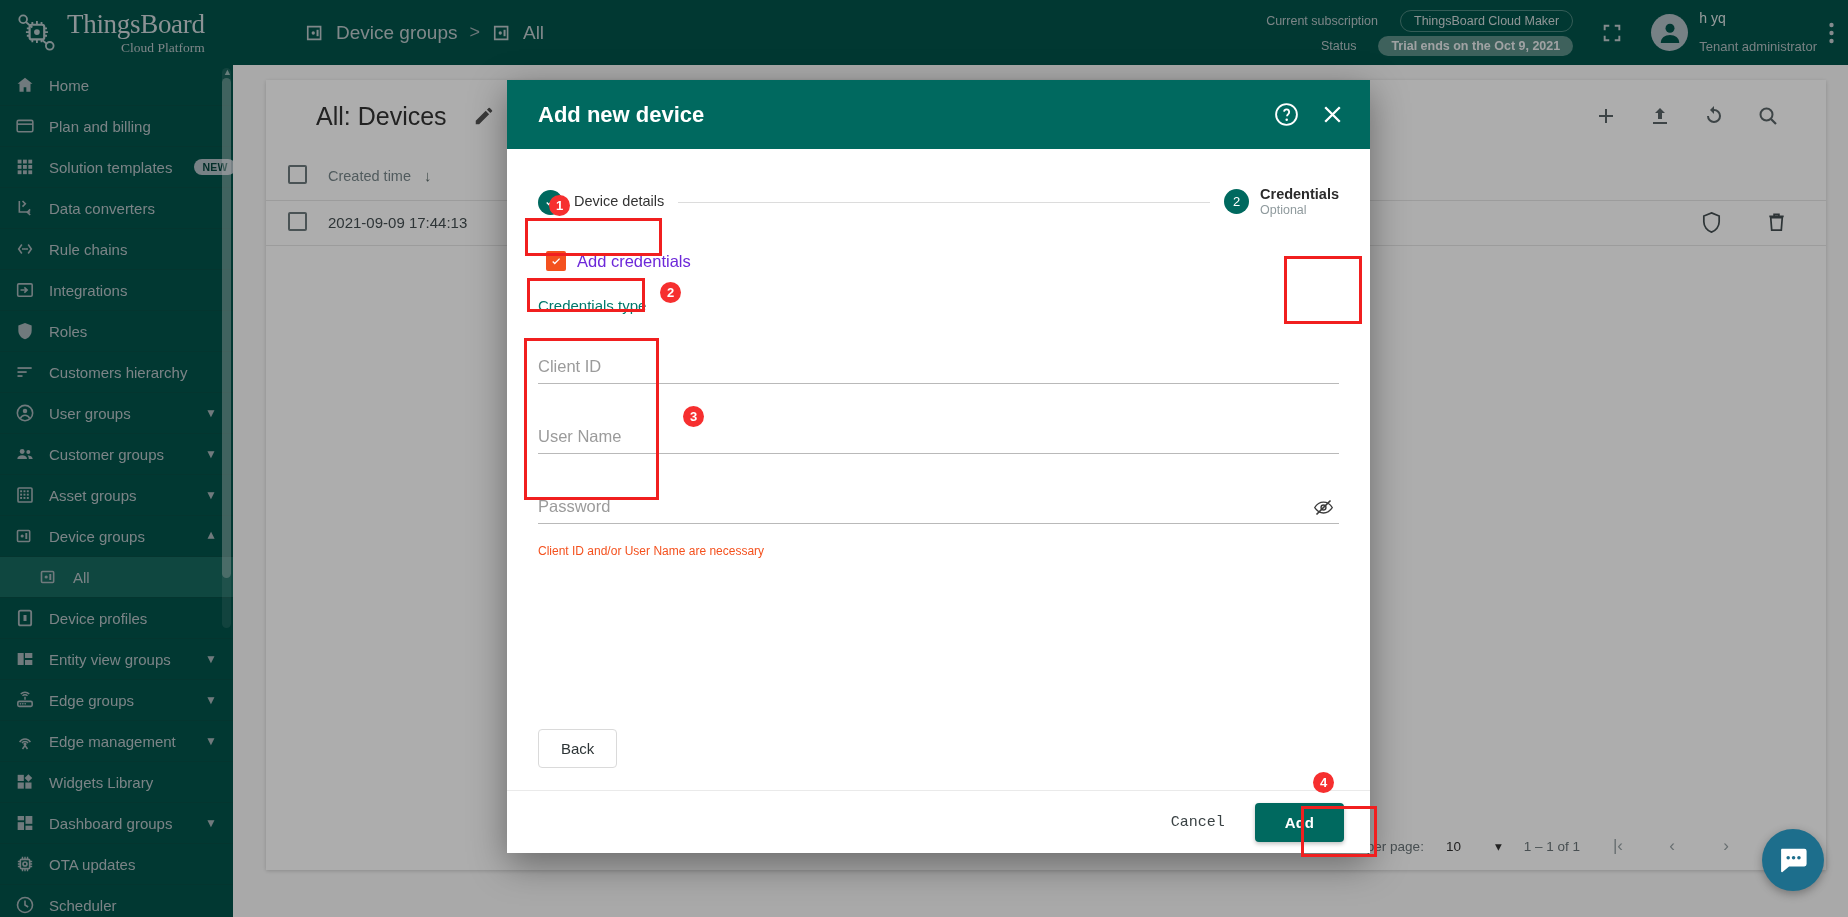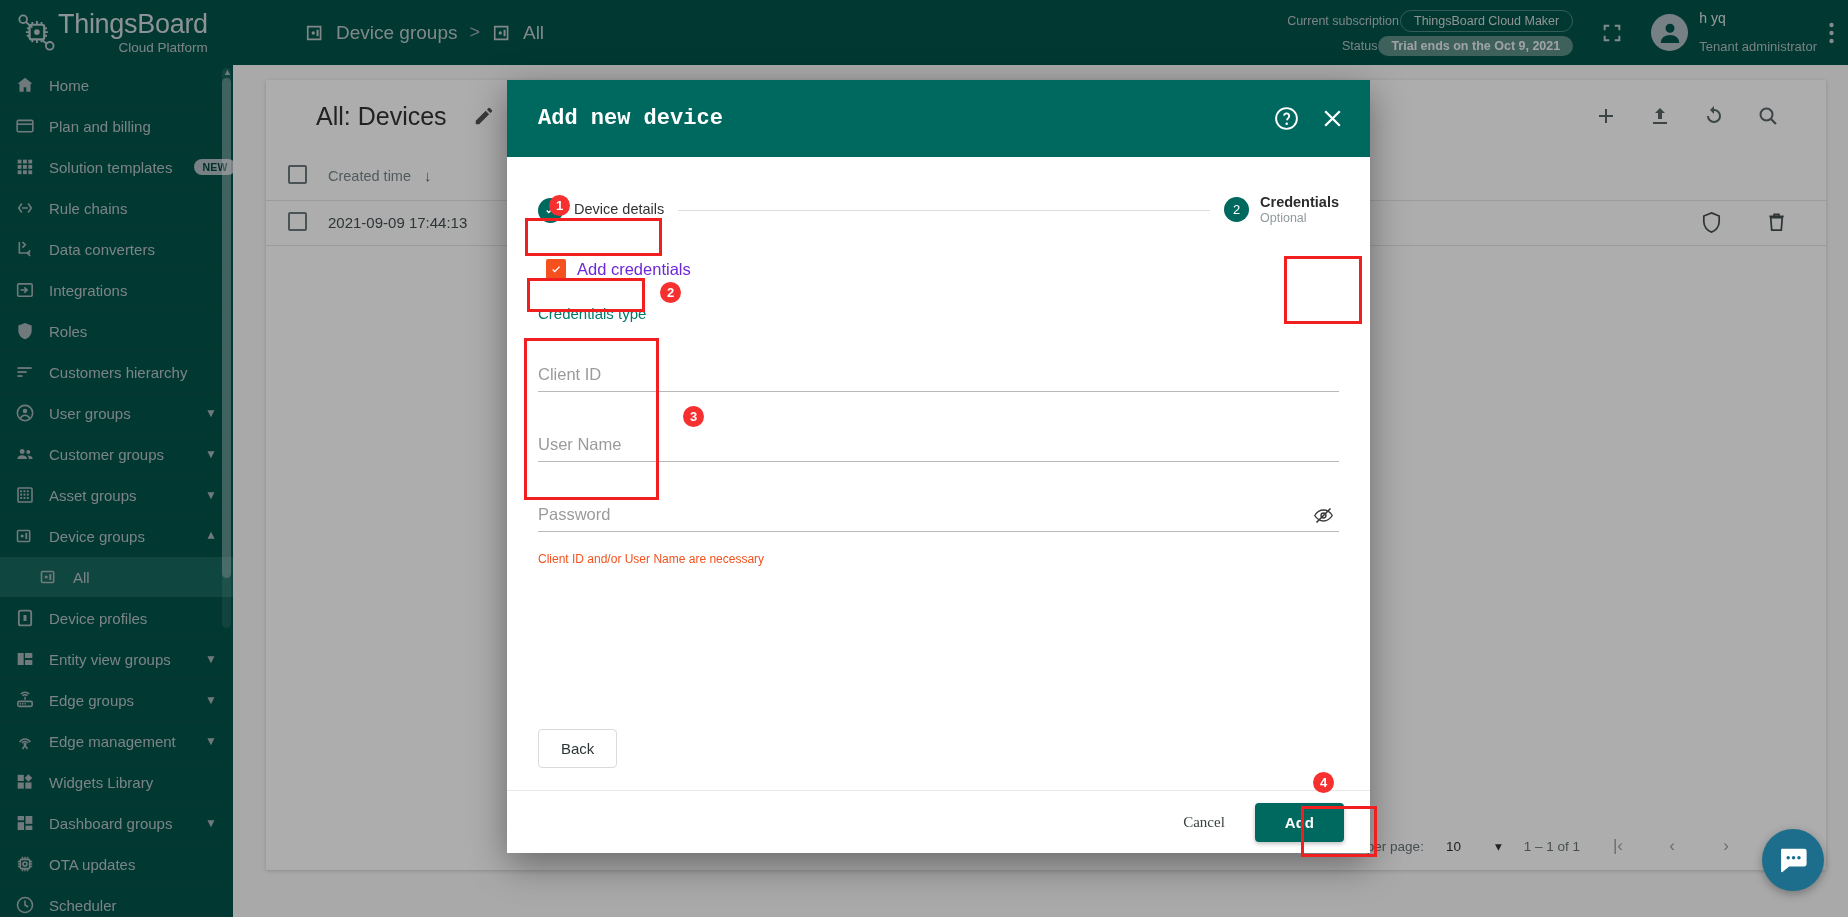--- a/index.html
+++ b/index.html
@@ -15,21 +15,21 @@
   #sidebar {
     position: absolute; left: 0; top: 0;
     width: 233px; height: 917px;
     background: #02534a;
     color: #b0bec5;
     overflow: hidden;
     z-index: 5;
   }
   #brand {
     height: 65px; display: flex; align-items: center;
-    padding-left: 14px; gap: 0;
+    padding-left: 14px; gap: 9px; font-family: Liberation Serif, serif;
   }
   #brand .logo { width: 44px; height: 44px; flex: 0 0 44px; opacity: .88; }
   #brand .btxt { display:flex; flex-direction: column; line-height: 1; }
   #brand .b1 { font-size: 27px; color: #cfd8dc; letter-spacing: -.3px; }
   #brand .b2 { font-size: 13.5px; color: #b9c4c8; margin-top: 3px; align-self: flex-end; }
 
   .nav-item {
     height: 41px; display: flex; align-items: center;
     padding-left: 14px; gap: 14px;
     font-size: 15px; color: #b6c2c6;
@@ -81,21 +81,21 @@
     font-size: 19px; color: #bdc9cc; cursor: pointer;
   }
   #breadcrumb .bc svg { width: 22px; height: 22px; fill: #bdc9cc; }
   #breadcrumb .sep { font-size: 18px; color: #9fb0b3; }
 
   #subinfo {
     margin-left: auto; display: flex; flex-direction: column;
     align-items: flex-end; gap: 4px; padding-right: 22px;
     font-size: 12.5px; color: #b7c4c7;
   }
-  #subinfo .row { display: flex; align-items: center; gap: 1px; margin-left: 10px; }
+  #subinfo .row { display: flex; align-items: center; gap: 22px; margin-left: 10px; }
   .pill-outline {
     border: 1px solid #4e8880; border-radius: 13px;
     padding: 3px 13px; font-size: 12.5px; color: #d4dcdd;
   }
   .pill-solid {
     background: #5c8f88; border-radius: 13px;
     padding: 3px 13px; font-size: 12.5px; color: #eceff1; font-weight: bold;
   }
   #topbar .tb-icon {
     width: 34px; height: 34px; display:flex; align-items:center; justify-content:center;
@@ -179,22 +179,22 @@
     background: rgba(0,0,0,.32); z-index: 20;
   }
   #dialog {
     position: absolute; left: 507px; top: 80px;
     width: 863px; height: 773px;
     background: #fff; z-index: 21;
     box-shadow: 0 11px 35px rgba(0,0,0,.4);
     display: flex; flex-direction: column;
   }
   #dlg-head {
-    height: 77px; background: #00695f; color: #fff;
-    display: flex; align-items: center; padding: 0 22px 0 31px; font-family: Liberation Mono, monospace;
+    height: 69px; background: #00695f; color: #fff;
+    display: flex; align-items: center; padding: 0 22px 0 31px;
   }
   #dlg-title { font-size: 22px; font-weight: bold; }
   #dlg-head .hicons { margin-left: auto; display: flex; align-items: center; gap: 14px; }
   #dlg-head .hicon { width: 32px; height: 32px; display: flex; align-items: center; justify-content: center; cursor: pointer; color: #fff; }
   #dlg-head .hicon svg { fill: currentColor; }
 
   #dlg-body { flex: 1 1 auto; position: relative; padding: 0 31px; }
 
   
   #stepper {
@@ -263,21 +263,21 @@
     font-size: 15px; padding: 10px 22px; border-radius: 4px; cursor: pointer;
     font-family: inherit;
   }
   #dlg-foot {
     height: 63px; border-top: 1px solid #eaeaea;
     display: flex; align-items: center; justify-content: flex-end;
     padding-right: 26px; gap: 14px;
   }
   .btn-cancel {
     background: transparent; border: none; color: #3a4244;
-    font-size: 15px; padding: 10px 16px; cursor: pointer; font-family: Liberation Serif, serif;
+    font-size: 15px; padding: 10px 16px; cursor: pointer; font-family: Liberation Mono, monospace;
   }
   .btn-add {
     background: #00695f; border: none; color: #fff;
     font-size: 15px; font-weight: bold; padding: 11px 30px;
     border-radius: 4px; cursor: pointer; font-family: inherit;
     box-shadow: 0 2px 4px rgba(0,0,0,.25);
   }
 
   
   .hl { position: absolute; border: 3px solid #f11f1f; z-index: 30; pointer-events: none; }
@@ -353,37 +353,37 @@
               <rect x="16" y="16" width="4.6" height="4.6"></rect>
             </g>
           </svg>
         </span>
         <span class="ni-label">Solution templates</span>
         <span class="badge-new">NEW</span>
       </div>
       <div class="nav-item">
         <span class="ni-icon">
           <svg viewBox="0 0 24 24" fill="currentColor">
+            <path d="M5.2 3.6v13.2h13" fill="none" stroke="currentColor" stroke-width="1.9"></path>
+            <path d="M9 3.6l3.4 3.4L9 10.4" fill="none" stroke="currentColor" stroke-width="1.9"></path>
+            <path d="M18.2 20.4l-3.4-3.4 3.4-3.4" fill="none" stroke="currentColor" stroke-width="1.9"></path>
+          </svg>
+        </span>
+        <span class="ni-label">Data converters</span>
+      </div>
+      <div class="nav-item">
+        <span class="ni-icon">
+          <svg viewBox="0 0 24 24" fill="currentColor">
             <path d="M8.2 6.6L4.4 12l3.8 5.4M15.8 6.6L19.6 12l-3.8 5.4" fill="none" stroke="currentColor" stroke-width="1.9"></path>
             <circle cx="9.6" cy="12" r="1.15"></circle>
             <circle cx="12" cy="12" r="1.15"></circle>
             <circle cx="14.4" cy="12" r="1.15"></circle>
           </svg>
         </span>
         <span class="ni-label">Rule chains</span>
-      </div>
-      <div class="nav-item">
-        <span class="ni-icon">
-          <svg viewBox="0 0 24 24" fill="currentColor">
-            <path d="M5.2 3.6v13.2h13" fill="none" stroke="currentColor" stroke-width="1.9"></path>
-            <path d="M9 3.6l3.4 3.4L9 10.4" fill="none" stroke="currentColor" stroke-width="1.9"></path>
-            <path d="M18.2 20.4l-3.4-3.4 3.4-3.4" fill="none" stroke="currentColor" stroke-width="1.9"></path>
-          </svg>
-        </span>
-        <span class="ni-label">Data converters</span>
       </div>
       <div class="nav-item">
         <span class="ni-icon">
           <svg viewBox="0 0 24 24" fill="currentColor">
             <rect x="3.2" y="4.6" width="17.4" height="14.8" rx="1.4" fill="none" stroke="currentColor" stroke-width="1.9"></rect>
             <path d="M6.6 12h7.4M11.2 8.8l3.4 3.2-3.4 3.2" fill="none" stroke="currentColor" stroke-width="1.9"></path>
           </svg>
         </span>
         <span class="ni-label">Integrations</span>
       </div>

